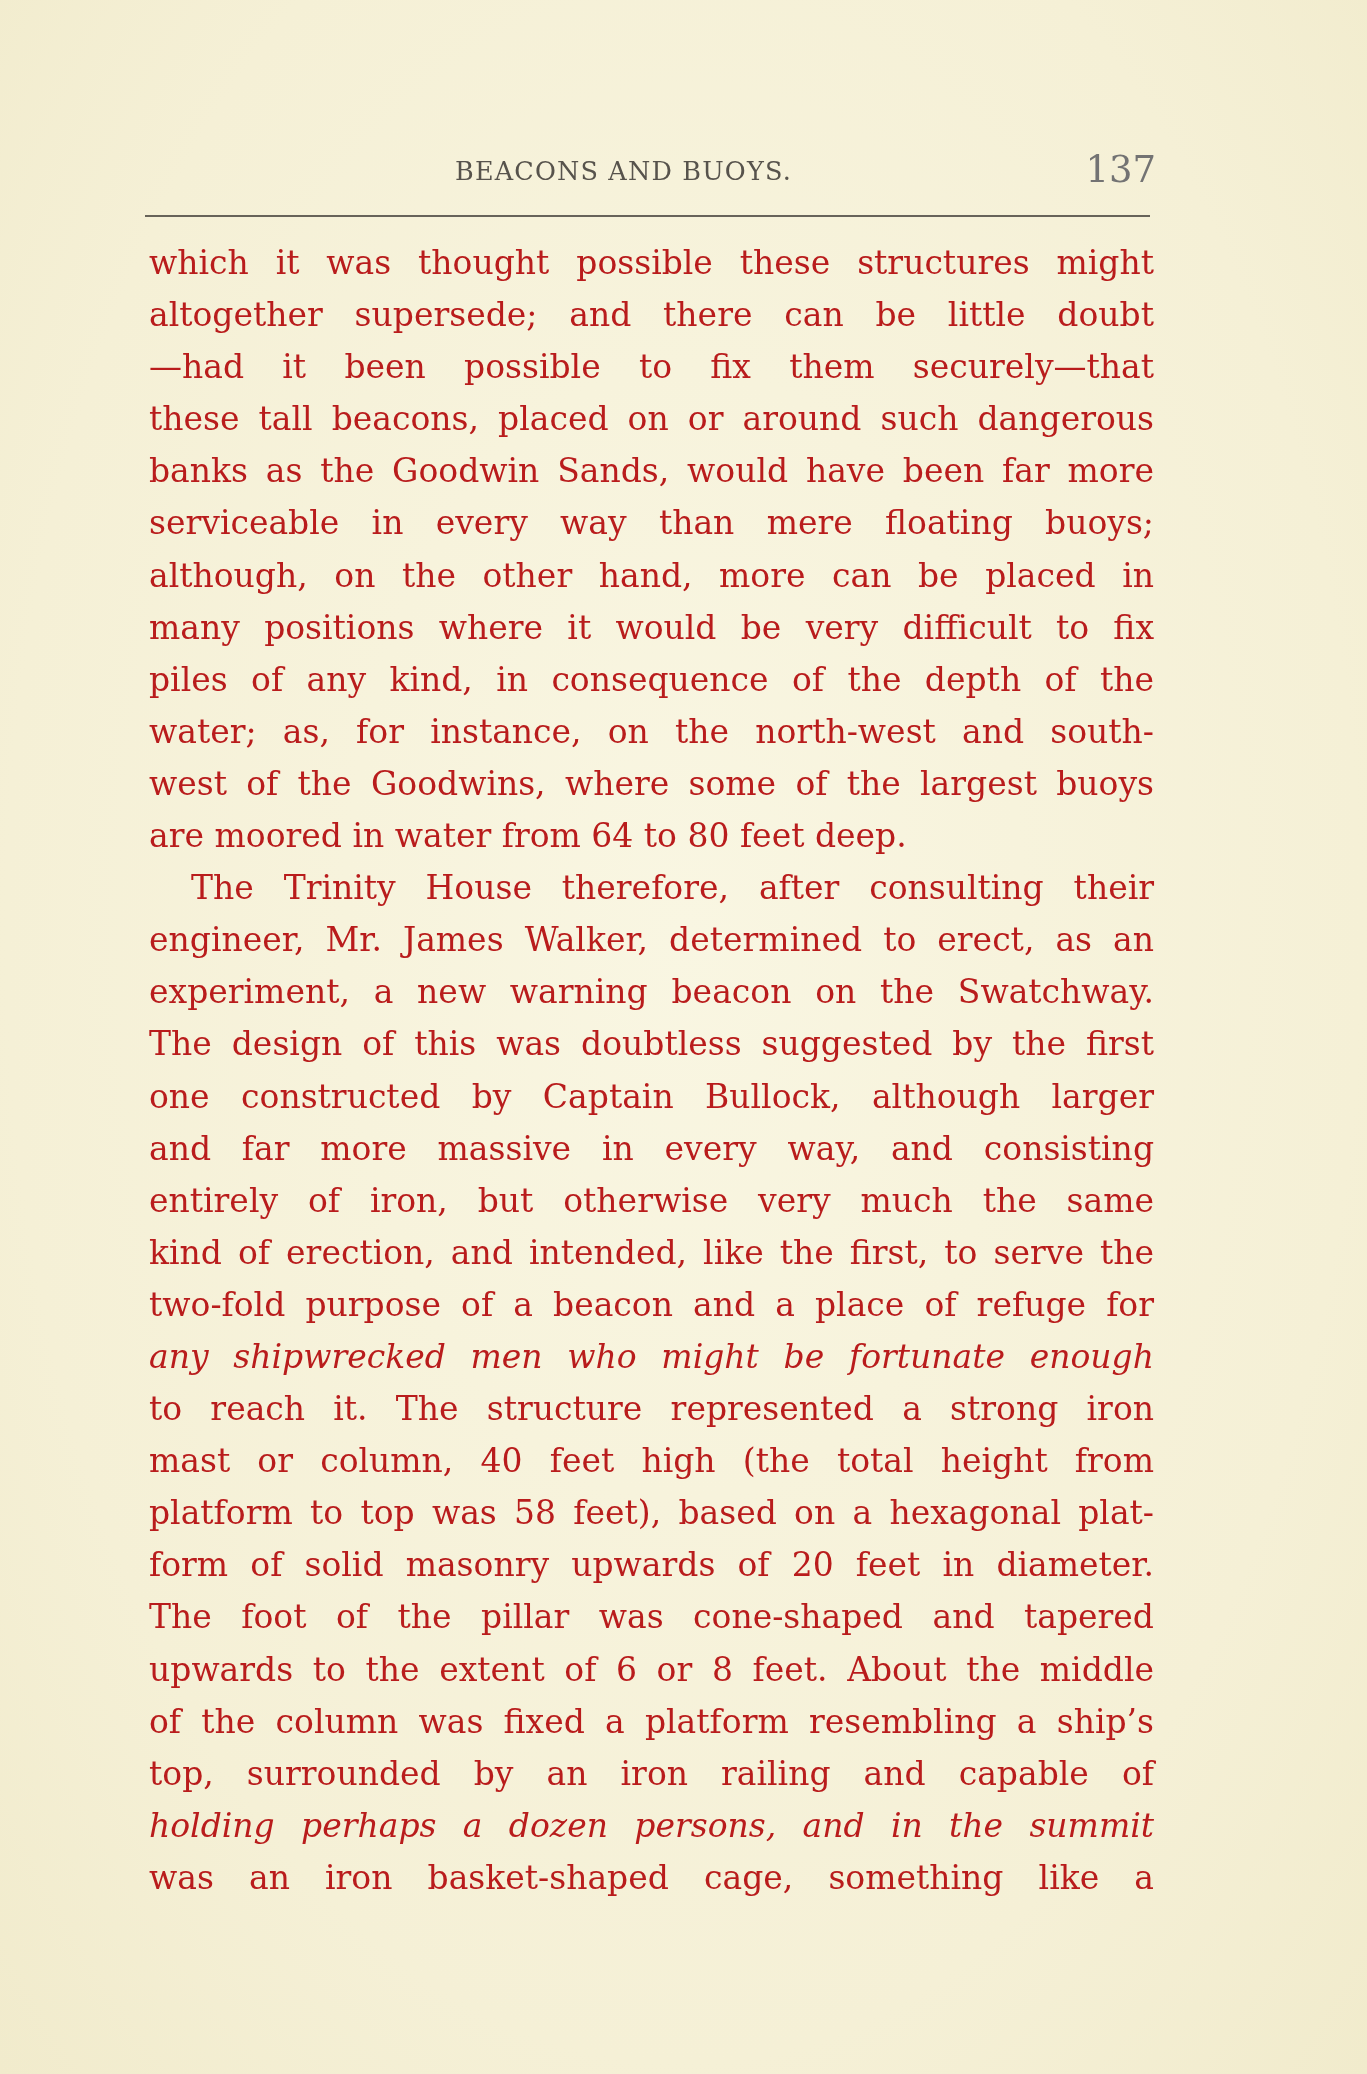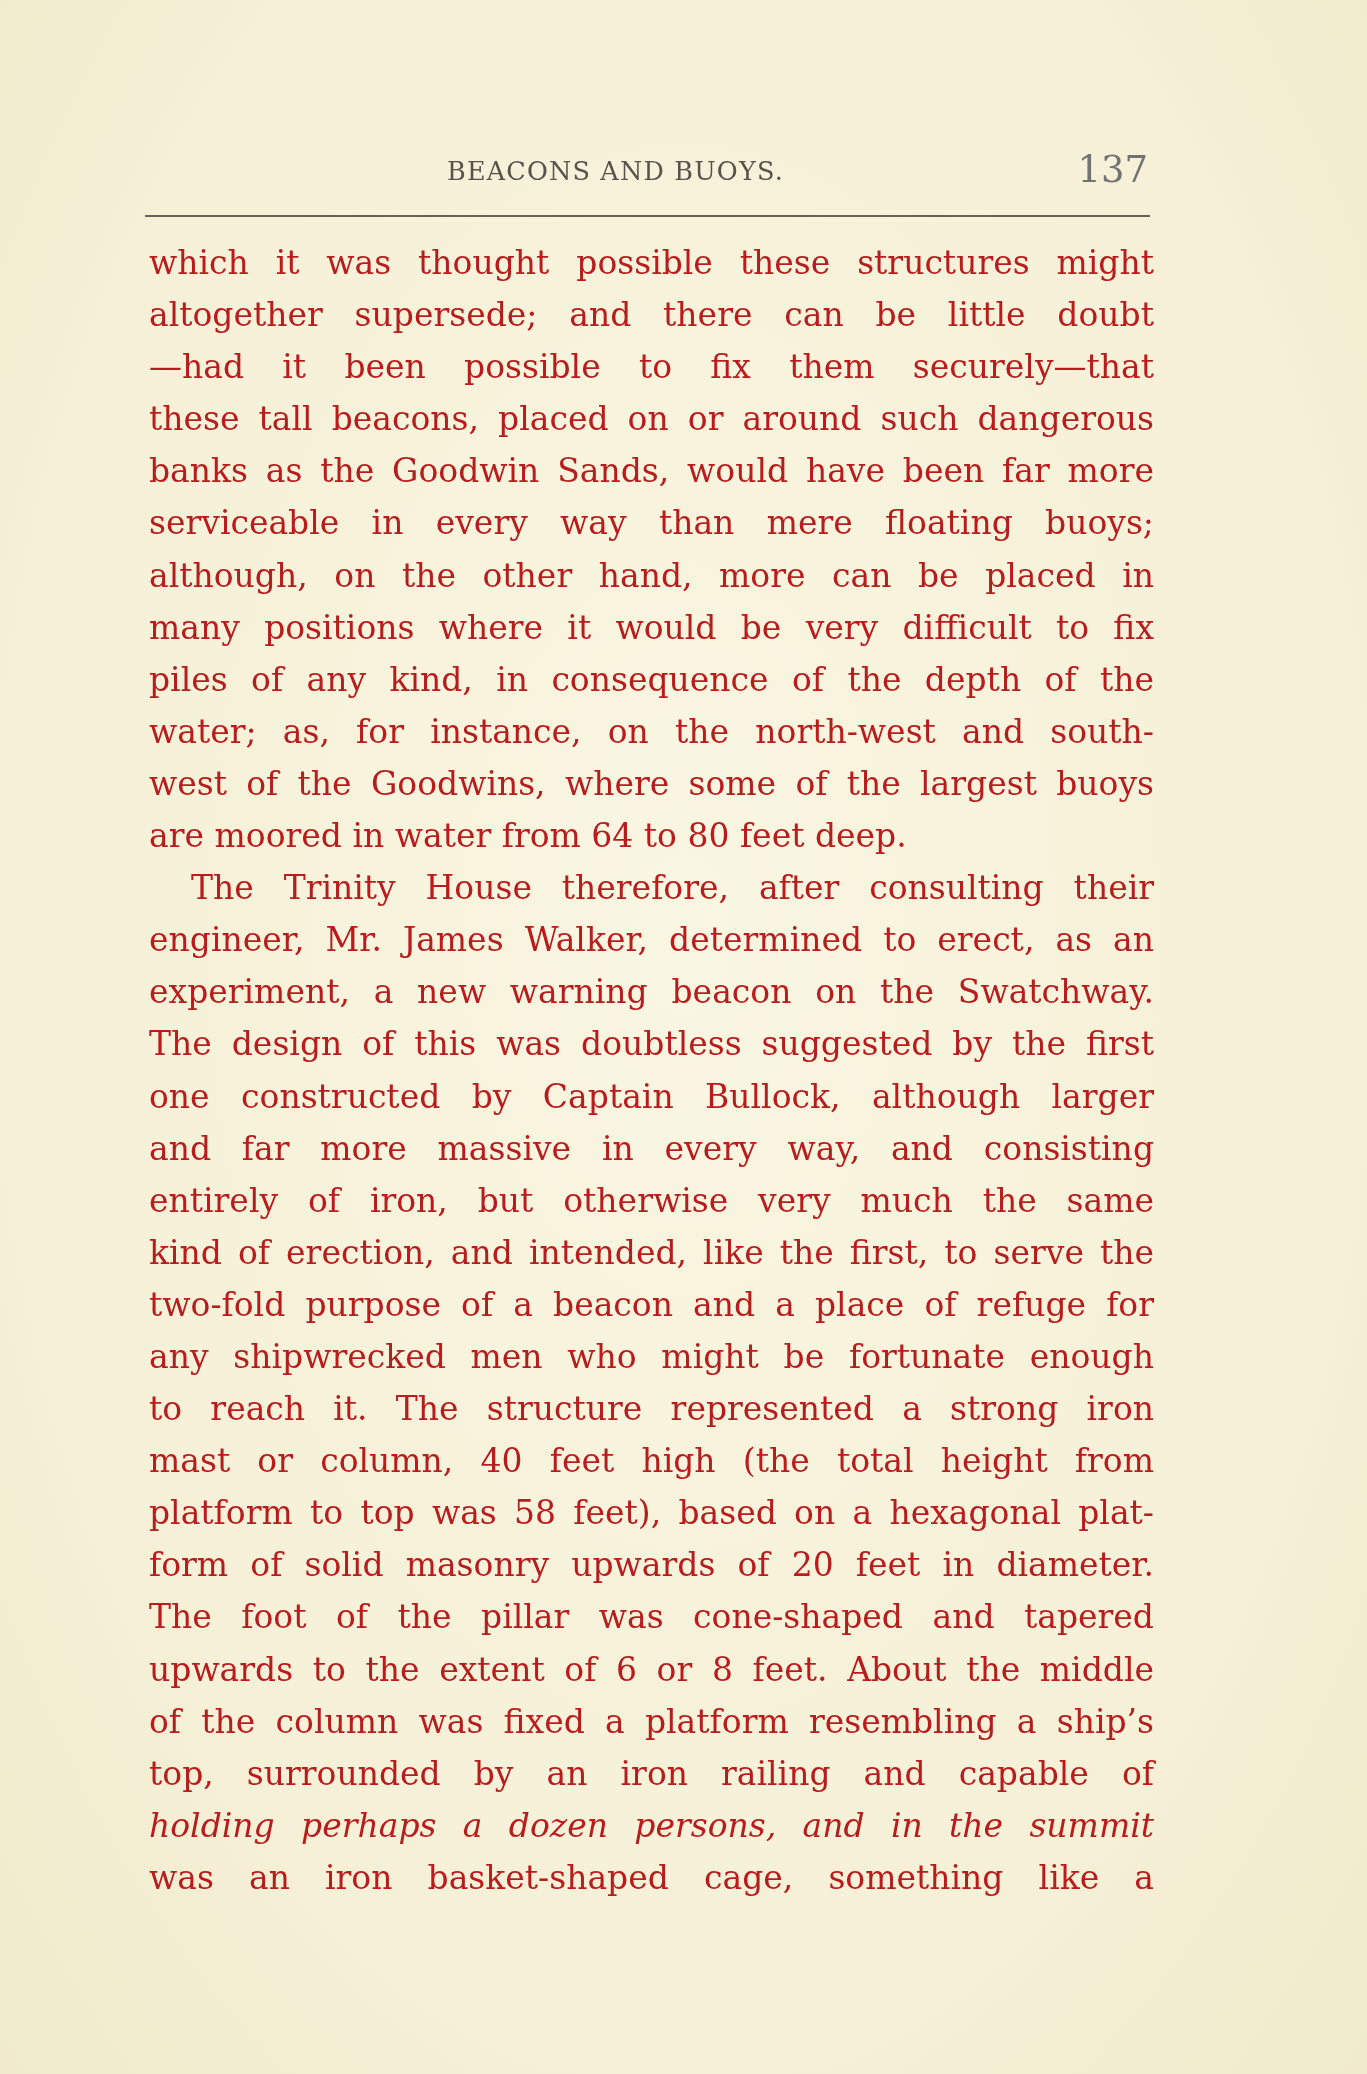--- a/index.html
+++ b/index.html
@@ -18,21 +18,21 @@
     .page {
       position: absolute;
       left: 145px;
       top: 0;
       width: 1005px;
       height: 2074px;
     }
     .running-head {
       position: absolute;
       top: 150px;
-      left: 0;
+      left: 8px;
       width: 1005px;
       height: 40px;
     }
     .running-title {
       position: absolute;
       left: 302px;
       top: 6px;
       font-family: "DejaVu Serif", "Liberation Serif", serif;
       font-size: 26px;
       letter-spacing: 1.2px;
@@ -123,21 +123,21 @@
     <div>
       <div class="line indent"><span class="t" style="width: 963px; display: inline-block;">The Trinity House therefore, after consulting their</span></div>
       <div class="line"><span class="t" style="width: 1005px; display: inline-block;">engineer, Mr. James Walker, determined to erect, as an</span></div>
       <div class="line"><span class="t" style="width: 1005px; display: inline-block;">experiment, a new warning beacon on the Swatchway.</span></div>
       <div class="line"><span class="t" style="width: 1005px; display: inline-block;">The design of this was doubtless suggested by the first</span></div>
       <div class="line"><span class="t" style="width: 1005px; display: inline-block;">one constructed by Captain Bullock, although larger</span></div>
       <div class="line"><span class="t" style="width: 1005px; display: inline-block;">and far more massive in every way, and consisting</span></div>
       <div class="line"><span class="t" style="width: 1005px; display: inline-block;">entirely of iron, but otherwise very much the same</span></div>
       <div class="line"><span class="t" style="width: 1005px; display: inline-block;">kind of erection, and intended, like the first, to serve the</span></div>
       <div class="line"><span class="t" style="width: 1005px; display: inline-block;">two-fold purpose of a beacon and a place of refuge for</span></div>
-      <div class="line"><span class="t" style="width: 1005px; display: inline-block;">any shipwrecked men who might be fortunate enough</span></div>
+      <div class="line"><span class="t" style="width: 1005px; display: inline-block; font-style: italic;">any shipwrecked men who might be fortunate enough</span></div>
       <div class="line"><span class="t" style="width: 1005px; display: inline-block;">to reach it. The structure represented a strong iron</span></div>
       <div class="line"><span class="t" style="width: 1005px; display: inline-block;">mast or column, 40 feet high (the total height from</span></div>
       <div class="line"><span class="t" style="width: 1005px; display: inline-block;">platform to top was 58 feet), based on a hexagonal plat-</span></div>
       <div class="line"><span class="t" style="width: 1005px; display: inline-block;">form of solid masonry upwards of 20 feet in diameter.</span></div>
       <div class="line"><span class="t" style="width: 1005px; display: inline-block;">The foot of the pillar was cone-shaped and tapered</span></div>
       <div class="line"><span class="t" style="width: 1005px; display: inline-block;">upwards to the extent of 6 or 8 feet. About the middle</span></div>
       <div class="line"><span class="t" style="width: 1005px; display: inline-block;">of the column was fixed a platform resembling a ship’s</span></div>
       <div class="line"><span class="t" style="width: 1005px; display: inline-block;">top, surrounded by an iron railing and capable of</span></div>
       <div class="line"><span class="t" style="width: 1005px; display: inline-block; font-style: italic;">holding perhaps a dozen persons, and in the summit</span></div>
       <div class="line"><span class="t" style="width: 1005px; display: inline-block;">was an iron basket-shaped cage, something like a</span></div>

